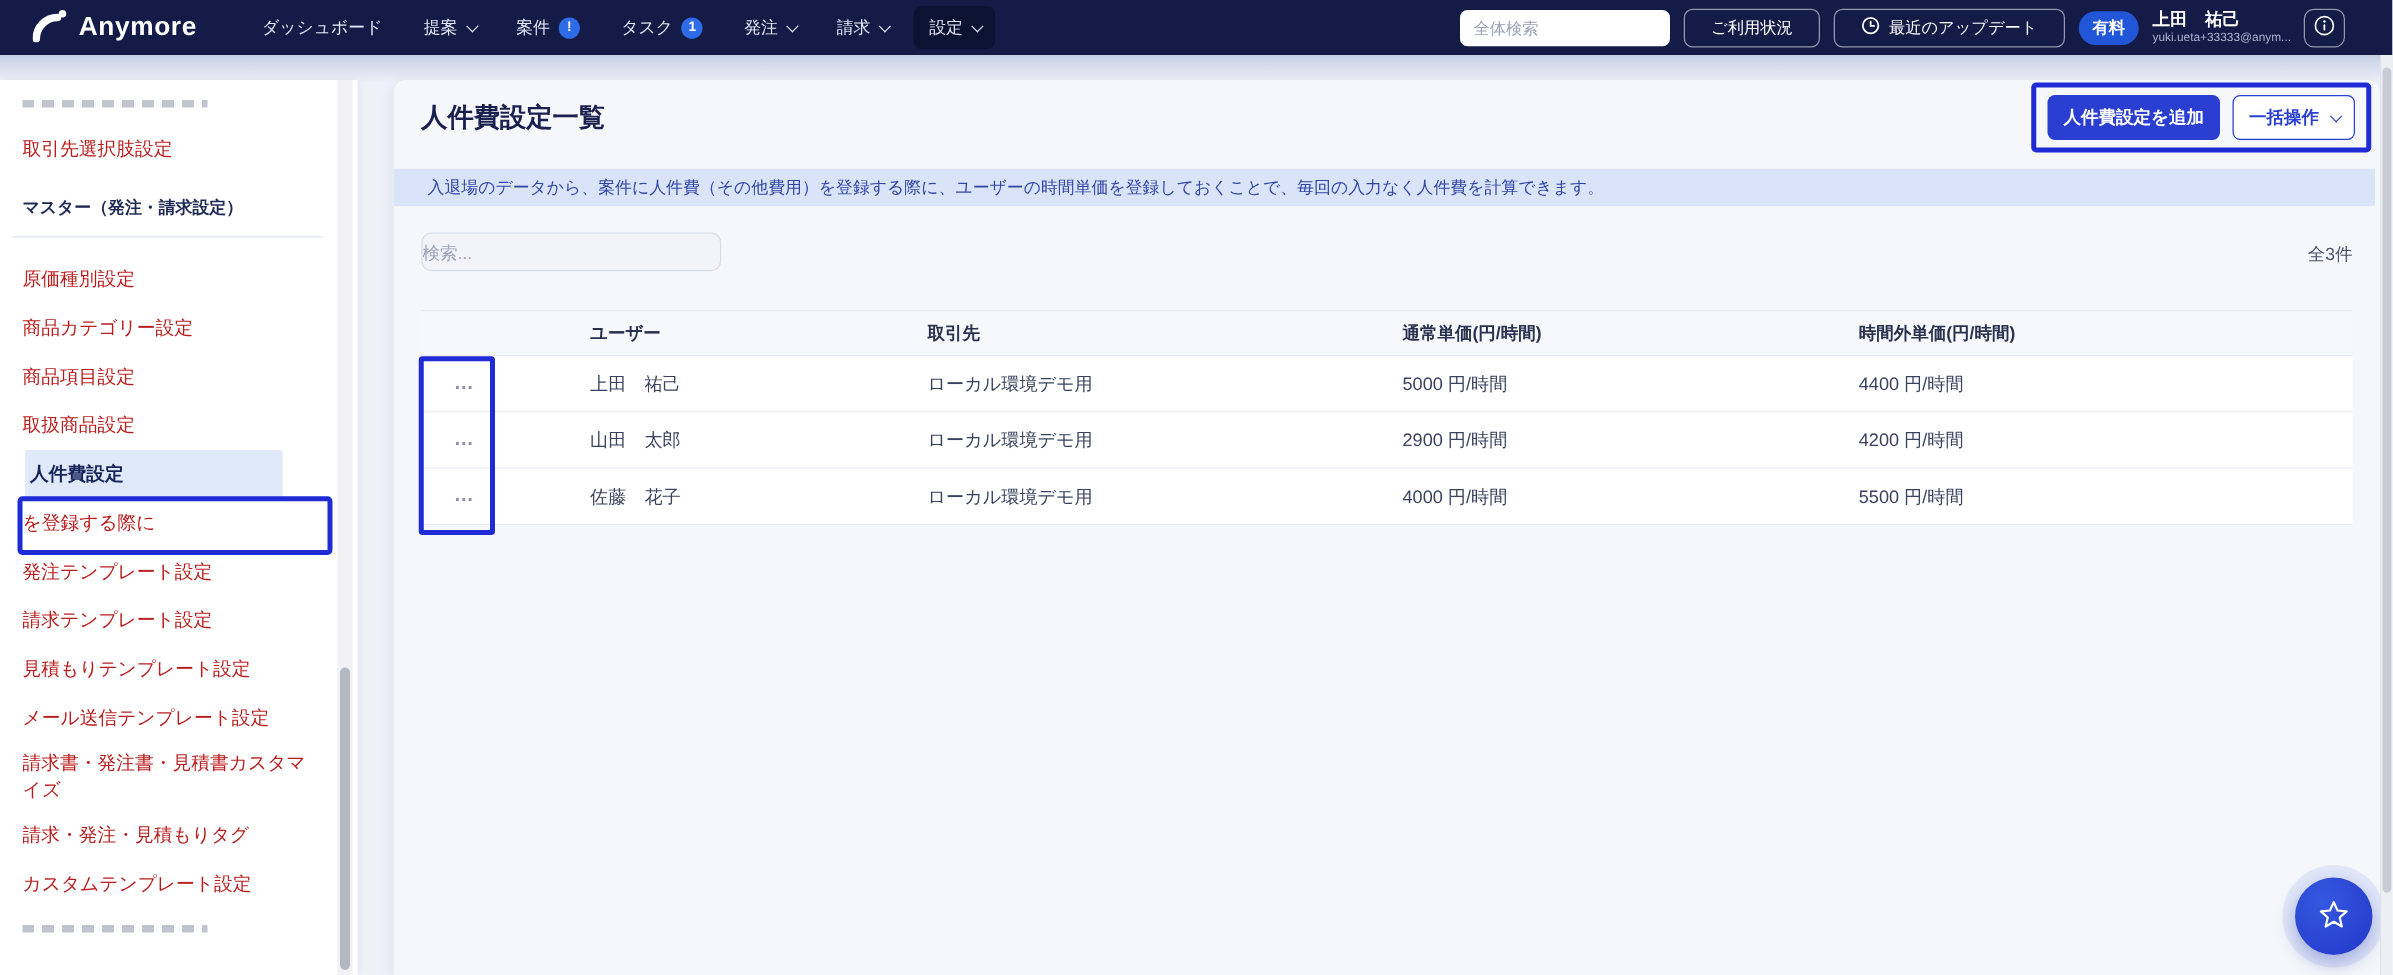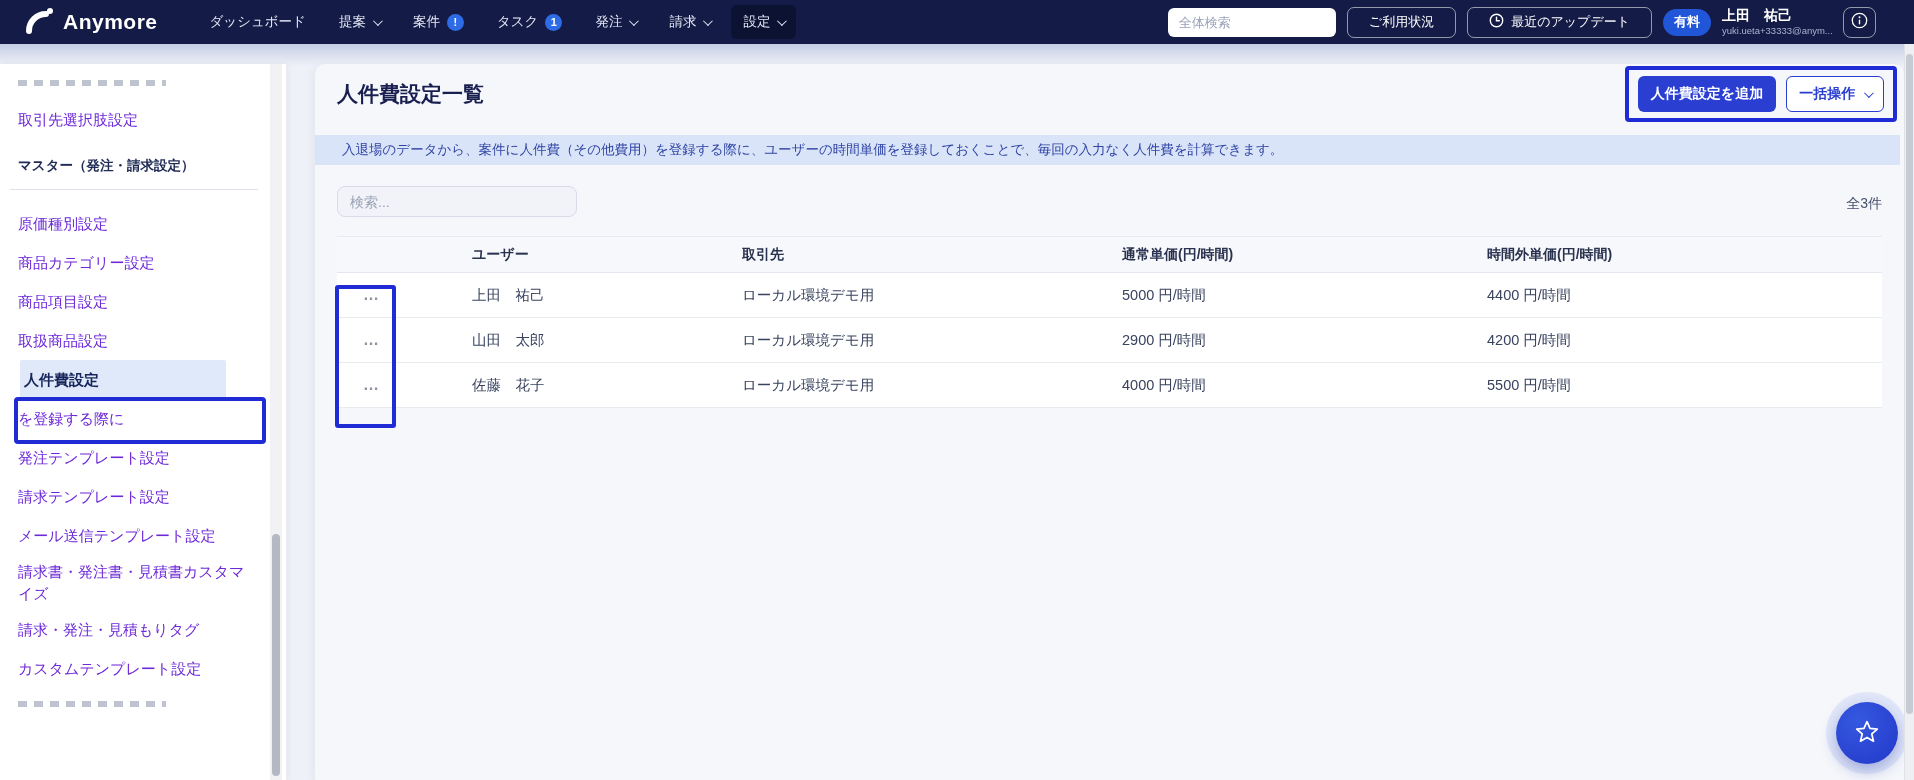--- a/index.html
+++ b/index.html
@@ -61,21 +61,21 @@
     position:absolute; top:64px; left:0; width:286px; bottom:0; background:#fff;
     box-shadow:2px 0 6px rgba(30,40,90,.05); z-index:5;
   }
   .sb-list { position:absolute; top:0; left:0; right:16px; bottom:0; overflow:hidden; }
   .sb-clip { height:6px; margin:16px 0 0 18px; width:148px;
     background:repeating-linear-gradient(90deg,#8b93a8 0 9px,transparent 9px 16px); opacity:.55; }
   .sb-clip.bottom { margin-top:12px; }
   .sb-item-first { margin-top:14px; }
   .sb-item {
     min-height:39px; display:flex; align-items:center; padding:6px 14px 6px 18px;
-    font-size:15px; color:#6d28d9; cursor:pointer; line-height:1.45;
+    font-size:15px; color:#b91c1c; cursor:pointer; line-height:1.45;
   }
   .sb-item.active {
     background:#dfe9f9; color:#16265c; font-weight:bold;
     margin:0 44px 0 20px; padding-left:4px; border-radius:2px;
   }
   .sb-section {
     margin:18px 12px 0 10px; padding:0 0 14px 8px; border-bottom:1px solid #dde2ec;
     font-size:13.5px; font-weight:bold; color:#1f2b55;
   }
   .sb-section + .sb-item { margin-top:14px; }
@@ -108,27 +108,27 @@
     display:flex; align-items:center; gap:9px; white-space:nowrap;
   }
   .chev-blue { width:7px; height:7px; border-right:1.8px solid #2a3fd2; border-bottom:1.8px solid #2a3fd2;
     transform:rotate(45deg) translateY(-2px); display:inline-block; }
   .notice {
     position:absolute; left:0; right:4px; top:71px; height:30px; background:#d9e4f8;
     display:flex; align-items:center; padding-left:27px; font-size:13.5px; color:#3145a5;
   }
   .search-input {
     position:absolute; left:22px; top:122px; width:240px; height:31px;
-    border:1px solid #d7dce8; border-radius:8px; background:#f1f3f8; padding:0 12px;
+    border:1px solid #d7dce8; border-radius:8px; background:#f1f3f8; padding:0 0;
     font-size:14px; color:#39435f; font-family:inherit;
   }
   .search-input::placeholder { color:#9aa2b5; }
   .total-count { position:absolute; right:22px; top:131px; font-size:14px; color:#46506b; }
   
-  .table { position:absolute; left:22px; right:22px; top:172px; }
+  .table { position:absolute; left:22px; right:22px; top:184px; }
   .thead {
     height:37px; background:#f7f8fb; border-top:1px solid #e7eaf1; border-bottom:1px solid #e3e6ee;
     display:flex; align-items:center; font-size:14px; font-weight:bold; color:#29324f;
   }
   .trow {
     height:45px; background:#fff; border-bottom:1px solid #e9ebf1;
     display:flex; align-items:center; font-size:14.5px; color:#39435f;
   }
   .c0 { width:135px; padding-left:24px; }
   .c1 { width:270px; }
@@ -266,20 +266,23 @@
       <div class="sb-item">
     <span class="sb-label">を登録する際に</span>
   </div>
       <div class="sb-item">
     <span class="sb-label">発注テンプレート設定</span>
   </div>
       <div class="sb-item">
     <span class="sb-label">請求テンプレート設定</span>
   </div>
       <div class="sb-item">
+    <span class="sb-label">見積もりテンプレート設定</span>
+  </div>
+      <div class="sb-item">
     <span class="sb-label">メール送信テンプレート設定</span>
   </div>
       <div class="sb-item">
     <span class="sb-label">請求書・発注書・見積書カスタマイズ</span>
   </div>
       <div class="sb-item">
     <span class="sb-label">請求・発注・見積もりタグ</span>
   </div>
       <div class="sb-item">
     <span class="sb-label">カスタムテンプレート設定</span>

